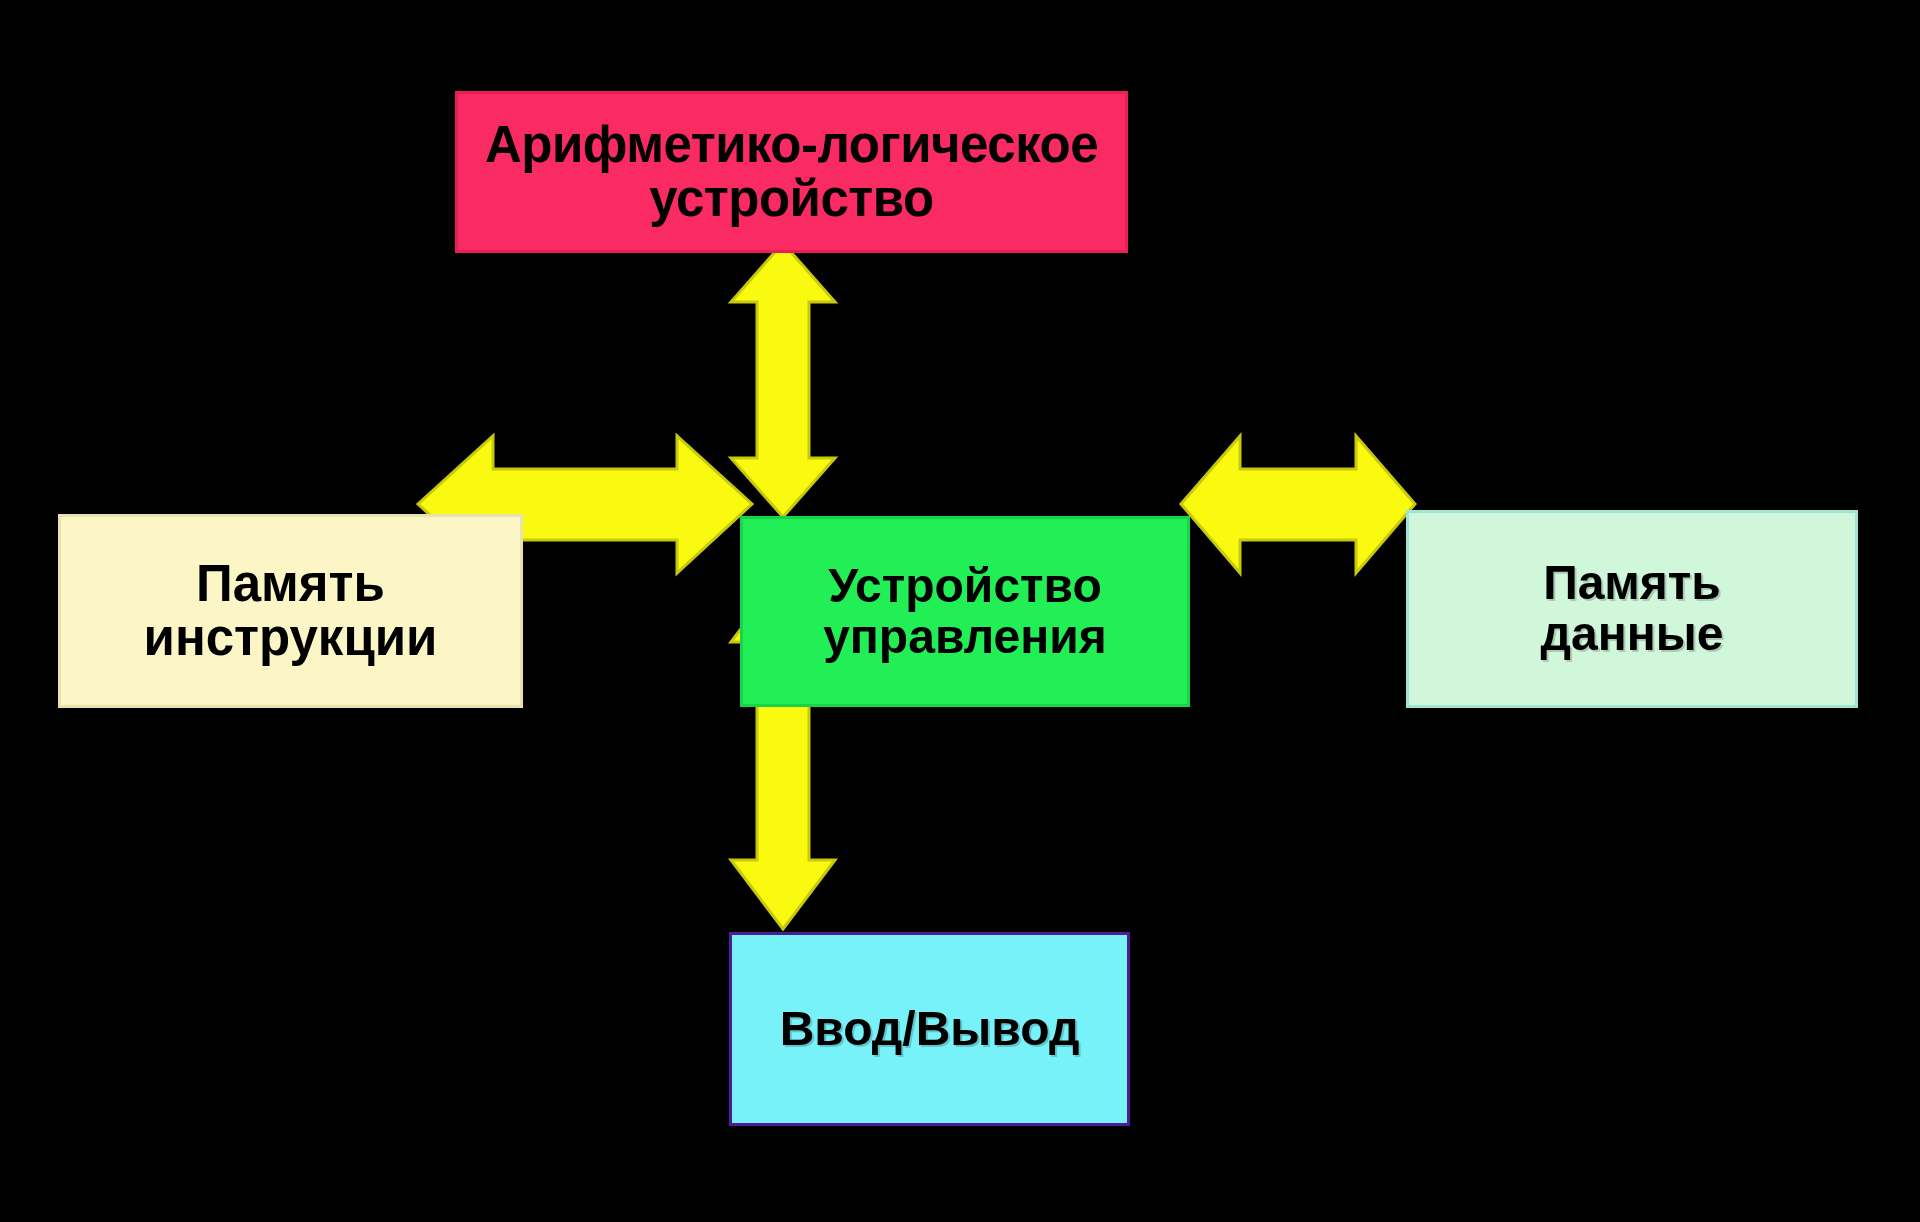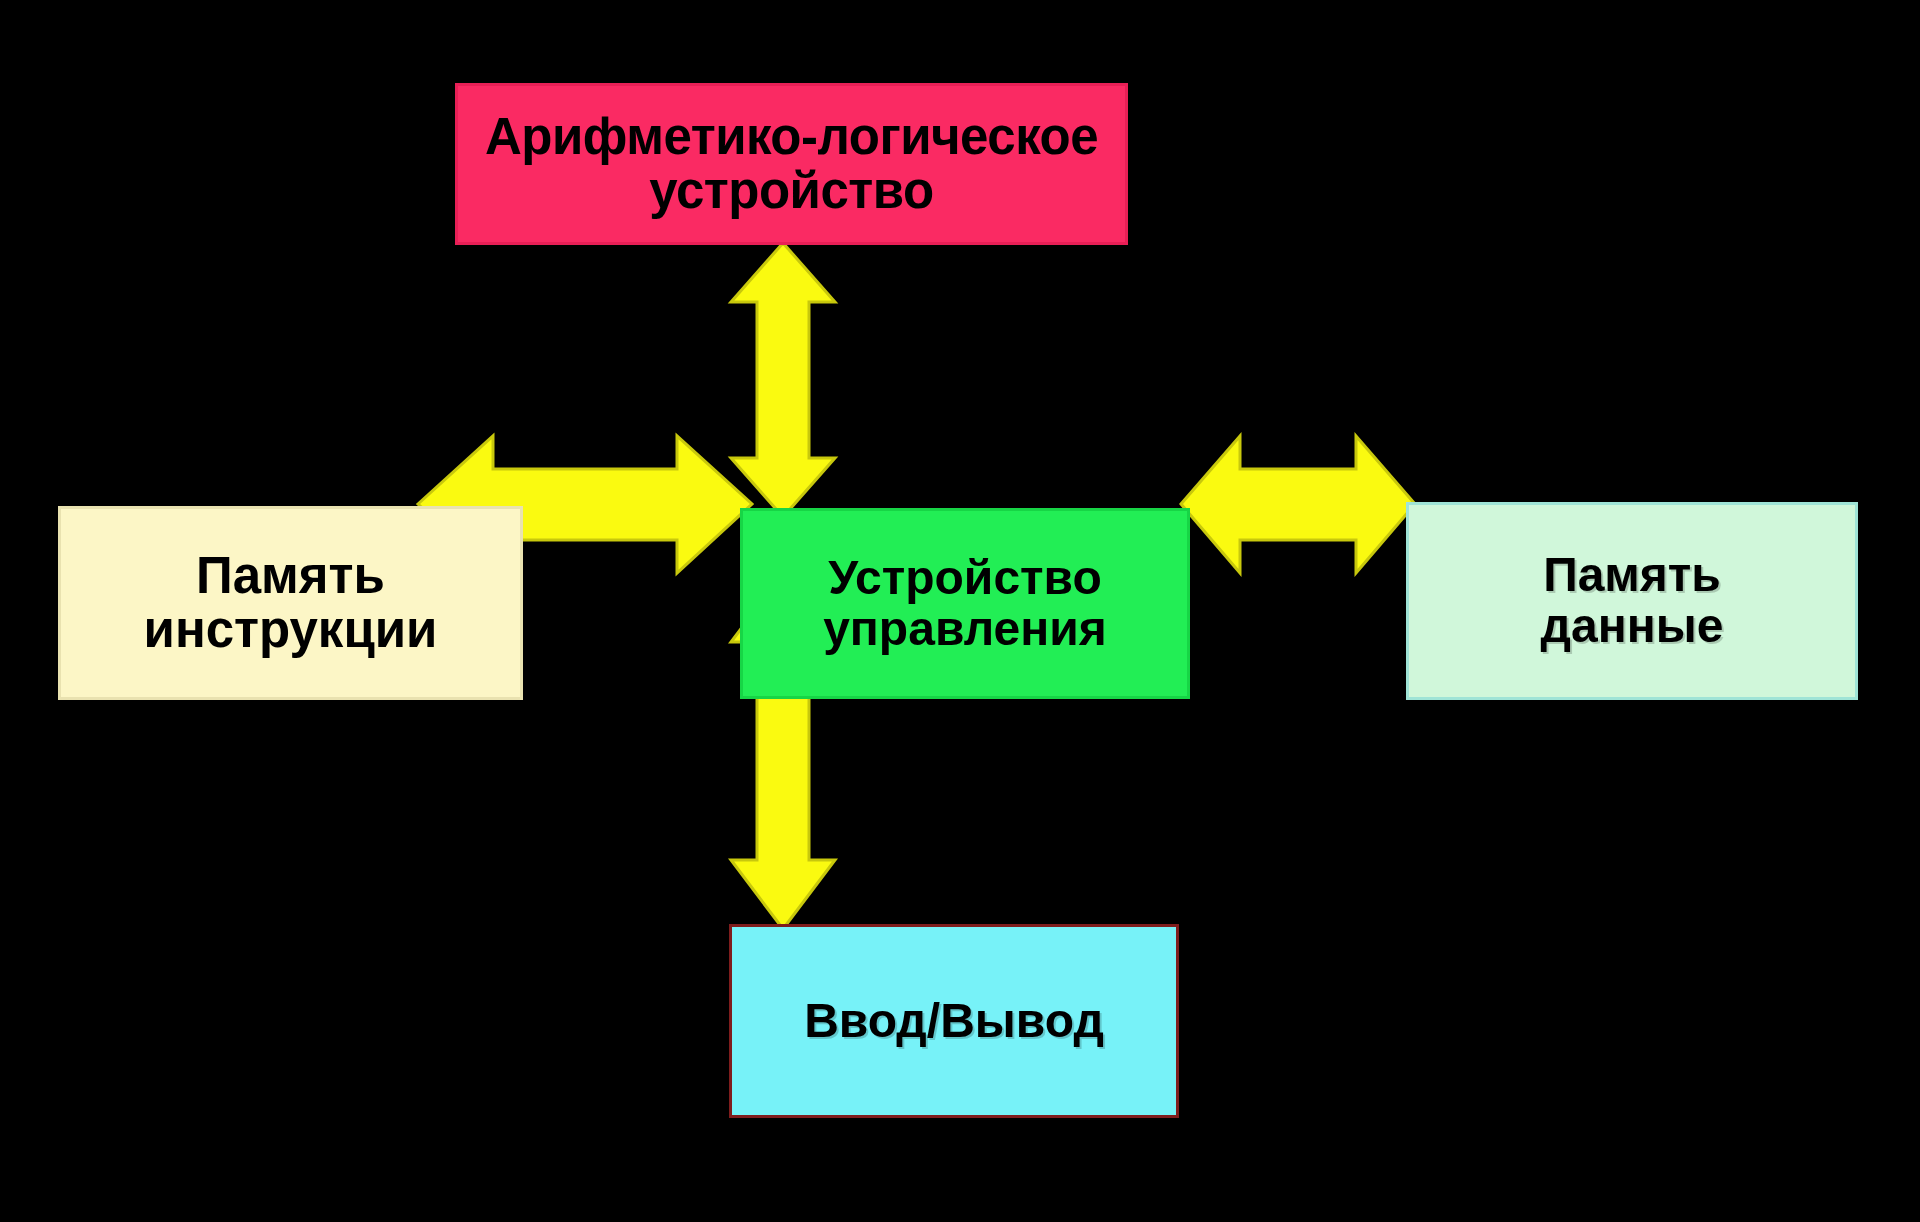--- a/index.html
+++ b/index.html
@@ -26,20 +26,21 @@
     display: flex;
     align-items: center;
     justify-content: center;
     text-align: center;
     color: #000000;
     font-weight: bold;
     line-height: 1.06;
     z-index: 4;
     white-space: pre-line;
     padding: 2px 6px;
+    margin-top: 8px;
   }
 
   
   #node-alu {
     left: 455px;  top: 83px;
     width: 673px; height: 162px;
     background: #FA2A63;
     border: 3px solid #E81F56;
     font-size: 51px;
     letter-spacing: -0.5px;
@@ -61,23 +62,23 @@
   #node-data-memory {
     left: 1406px; top: 502px;
     width: 452px; height: 198px;
     background: #D0F7DA;
     border: 3px solid #9FE4D6;
     font-size: 48px;
     text-shadow: 2px 2px 0 rgba(0,0,0,0.18);
   }
   #node-io {
     left: 729px;  top: 924px;
-    width: 450px; height: 194px;
+    width: 401px; height: 194px;
     background: #77F2F8;
-    border: 3px solid #7f1d1d;
+    border: 3px solid #4c1d95;
     font-size: 48px;
     text-shadow: 2px 2px 0 rgba(0,0,0,0.18);
   }
 
   
   .arrow {
     position: absolute;
     z-index: 2;
     pointer-events: none;
   }

